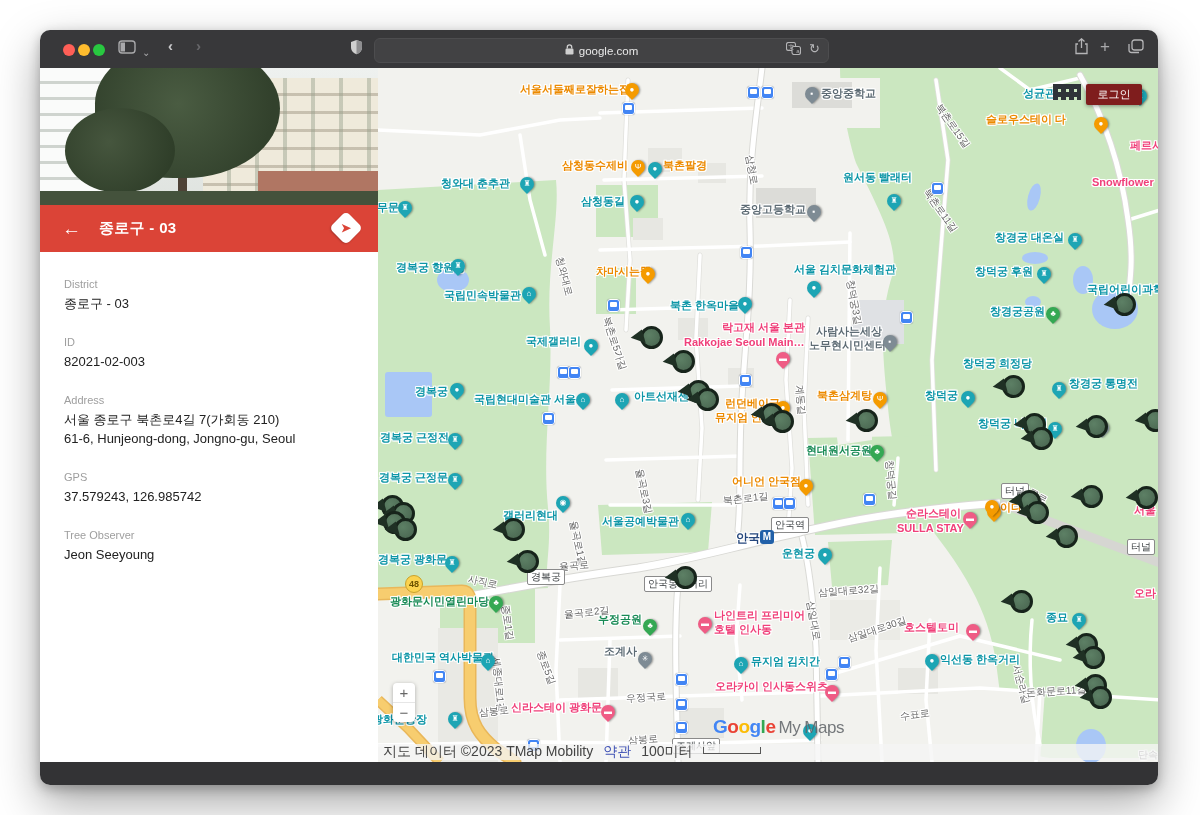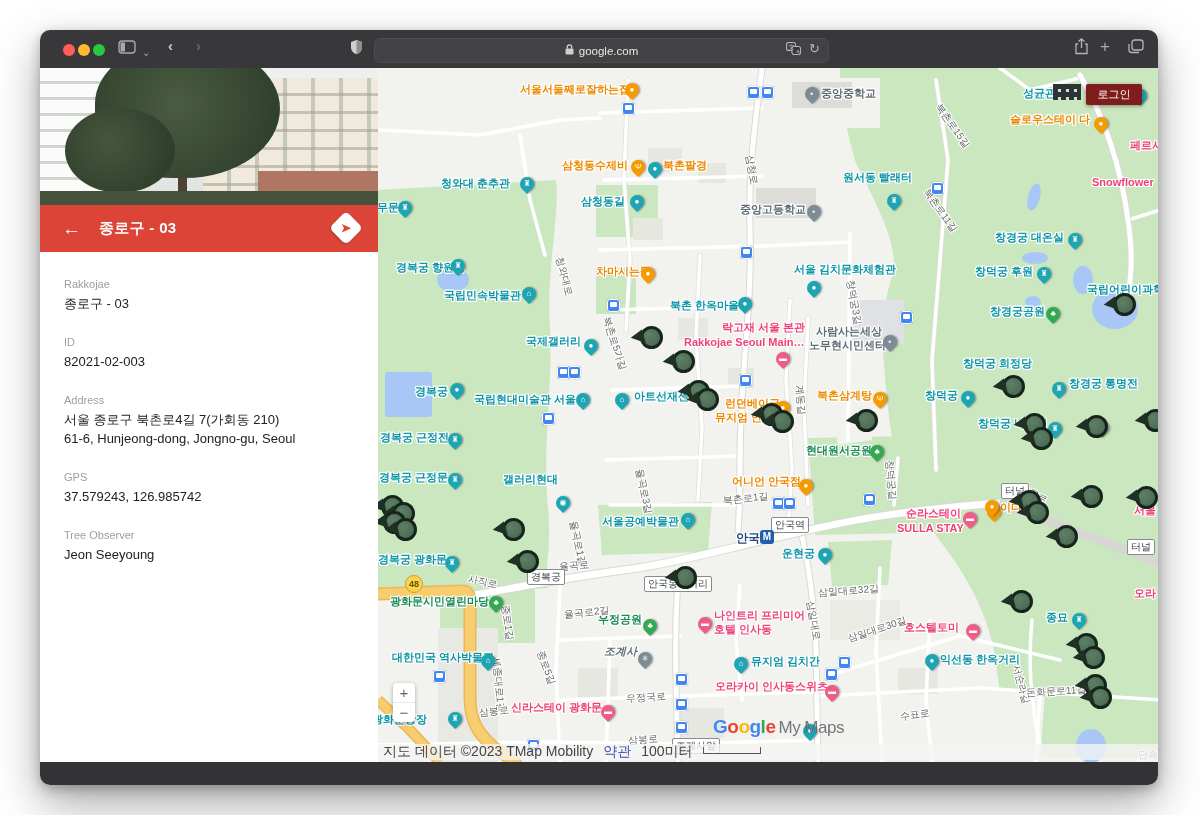--- a/index.html
+++ b/index.html
@@ -167,21 +167,21 @@
         </div>
         <div id="shead" style="background: rgb(219, 68, 55);">
           <span class="back">←</span>
           <span class="stitle">종로구 - 03</span>
           <span class="dir">
               <span style="color: rgb(219, 68, 55);">➤</span>
             </span>
         </div>
         <div id="fields">
             <div class="fgroup">
-              <div class="flabel">Rakkojae</div>
+              <div class="flabel">District</div>
               <div class="fvalue">종로구 - 03</div>
             </div>
             <div class="fgroup">
               <div class="flabel">ID</div>
               <div class="fvalue">82021-02-003</div>
             </div>
             <div class="fgroup">
               <div class="flabel">Address</div>
               <div class="fvalue">서울 종로구 북촌로4길 7(가회동 210)</div>
               <div class="fvalue">61-6, Hunjeong-dong, Jongno-gu, Seoul</div>
@@ -325,21 +325,21 @@
         </div>
       <div class="lb teal" style="position: absolute; left: 63px; top: 108px;">청와대 춘추관</div>
           <div class="lb teal" style="position: absolute; left: -12px; top: 132px;">신무문</div>
           <div class="lb teal" style="position: absolute; left: 18px; top: 192px;">경복궁 향원정</div>
           <div class="lb teal" style="position: absolute; left: 66px; top: 220px;">국립민속박물관</div>
           <div class="lb teal" style="position: absolute; left: 148px; top: 266px;">국제갤러리</div>
           <div class="lb teal" style="position: absolute; left: 37px; top: 316px;">경복궁</div>
           <div class="lb teal" style="position: absolute; left: 96px; top: 324px;">국립현대미술관 서울</div>
           <div class="lb teal" style="position: absolute; left: 2px; top: 362px;">경복궁 근정전</div>
           <div class="lb teal" style="position: absolute; left: 1px; top: 402px;">경복궁 근정문</div>
-          <div class="lb teal" style="position: absolute; left: 125px; top: 404px;">갤러리현대</div>
+          <div class="lb teal" style="position: absolute; left: 125px; top: 440px;">갤러리현대</div>
           <div class="lb teal" style="position: absolute; left: 0px; top: 484px;">경복궁 광화문</div>
           <div class="lb teal" style="position: absolute; left: 14px; top: 582px;">대한민국 역사박물관</div>
           <div class="lb teal" style="position: absolute; left: -6px; top: 644px;">광화문광장</div>
           <div class="lb teal" style="position: absolute; left: 224px; top: 446px;">서울공예박물관</div>
           <div class="lb teal" style="position: absolute; left: 256px; top: 321px;">아트선재센터</div>
           <div class="lb teal" style="position: absolute; left: 292px; top: 230px;">북촌 한옥마을</div>
           <div class="lb teal" style="position: absolute; left: 416px; top: 194px;">서울 김치문화체험관</div>
           <div class="lb teal" style="position: absolute; left: 203px; top: 126px;">삼청동길</div>
           <div class="lb teal" style="position: absolute; left: 465px; top: 102px;">원서동 빨래터</div>
           <div class="lb teal" style="position: absolute; left: 404px; top: 478px;">운현궁</div>
@@ -355,30 +355,30 @@
           <div class="lb teal" style="position: absolute; left: 600px; top: 348px;">창덕궁 낙선재</div>
           <div class="lb teal" style="position: absolute; left: 547px; top: 320px;">창덕궁</div>
           <div class="lb teal" style="position: absolute; left: 645px; top: 18px;">성균관</div>
           <div class="lb green" style="position: absolute; left: 12px; top: 526px;">광화문시민열린마당</div>
           <div class="lb green" style="position: absolute; left: 428px; top: 375px;">현대원서공원</div>
           <div class="lb green" style="position: absolute; left: 220px; top: 544px;">우정공원</div>
           <div class="lb gray" style="position: absolute; left: 443px; top: 18px;">중앙중학교</div>
           <div class="lb gray" style="position: absolute; left: 362px; top: 134px;">중앙고등학교</div>
           <div class="lb gray" style="position: absolute; left: 438px; top: 256px;">사람사는세상</div>
           <div class="lb gray" style="position: absolute; left: 431px; top: 270px;">노무현시민센터</div>
-          <div class="lb gray" style="position: absolute; left: 226px; top: 576px; font-style: italic;">조계사</div>
+          <div class="lb gray" style="position: absolute; left: 226px; top: 576px;">조계사</div>
           <div class="lb orange" style="position: absolute; left: 142px; top: 14px;">서울서둘째로잘하는집</div>
           <div class="lb orange" style="position: absolute; left: 184px; top: 90px;">삼청동수제비</div>
           <div class="lb orange" style="position: absolute; left: 285px; top: 90px;">북촌팔경</div>
           <div class="lb orange" style="position: absolute; left: 218px; top: 196px;">차마시는뜰</div>
           <div class="lb orange" style="position: absolute; left: 439px; top: 320px;">북촌삼계탕</div>
           <div class="lb orange" style="position: absolute; left: 347px; top: 328px;">런던베이글</div>
           <div class="lb orange" style="position: absolute; left: 337px; top: 342px;">뮤지엄 안</div>
           <div class="lb orange" style="position: absolute; left: 354px; top: 406px;">어니언 안국점</div>
-          <div class="lb orange" style="position: absolute; left: 632px; top: 44px;">슬로우스테이 다</div>
+          <div class="lb orange" style="position: absolute; left: 608px; top: 44px; font-family: Liberation Serif, serif;">슬로우스테이 다</div>
           <div class="lb orange" style="position: absolute; left: 622px; top: 432px;">이다</div>
           <div class="lb pink" style="position: absolute; left: 344px; top: 252px;">락고재 서울 본관</div>
           <div class="lb pink" style="position: absolute; left: 306px; top: 268px;">Rakkojae Seoul Main…</div>
           <div class="lb pink" style="position: absolute; left: 528px; top: 438px; font-family: Liberation Mono, monospace;">순라스테이</div>
           <div class="lb pink" style="position: absolute; left: 519px; top: 454px;">SULLA STAY</div>
           <div class="lb pink" style="position: absolute; left: 526px; top: 552px;">호스텔토미</div>
           <div class="lb pink" style="position: absolute; left: 336px; top: 540px;">나인트리 프리미어</div>
           <div class="lb pink" style="position: absolute; left: 336px; top: 554px;">호텔 인사동</div>
           <div class="lb pink" style="position: absolute; left: 337px; top: 611px;">오라카이 인사동스위츠</div>
           <div class="lb pink" style="position: absolute; left: 133px; top: 632px;">신라스테이 광화문</div>

